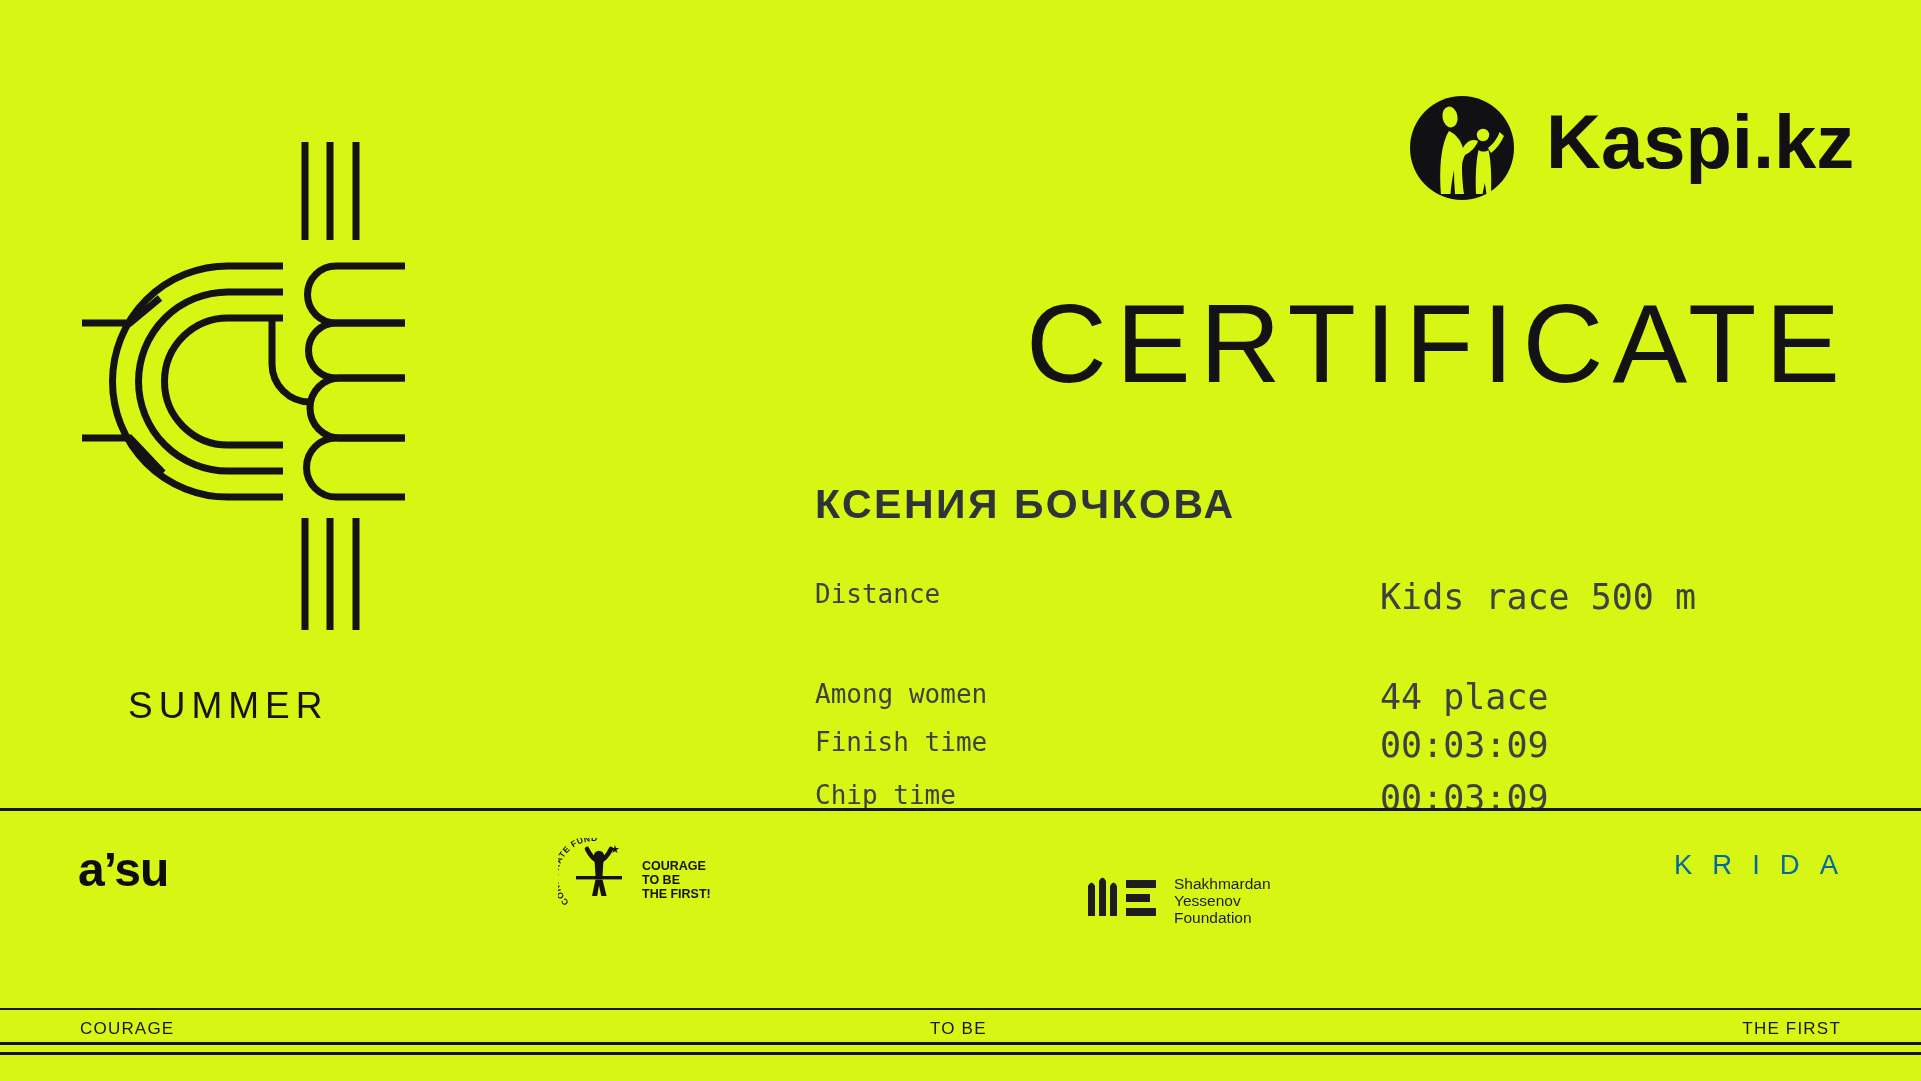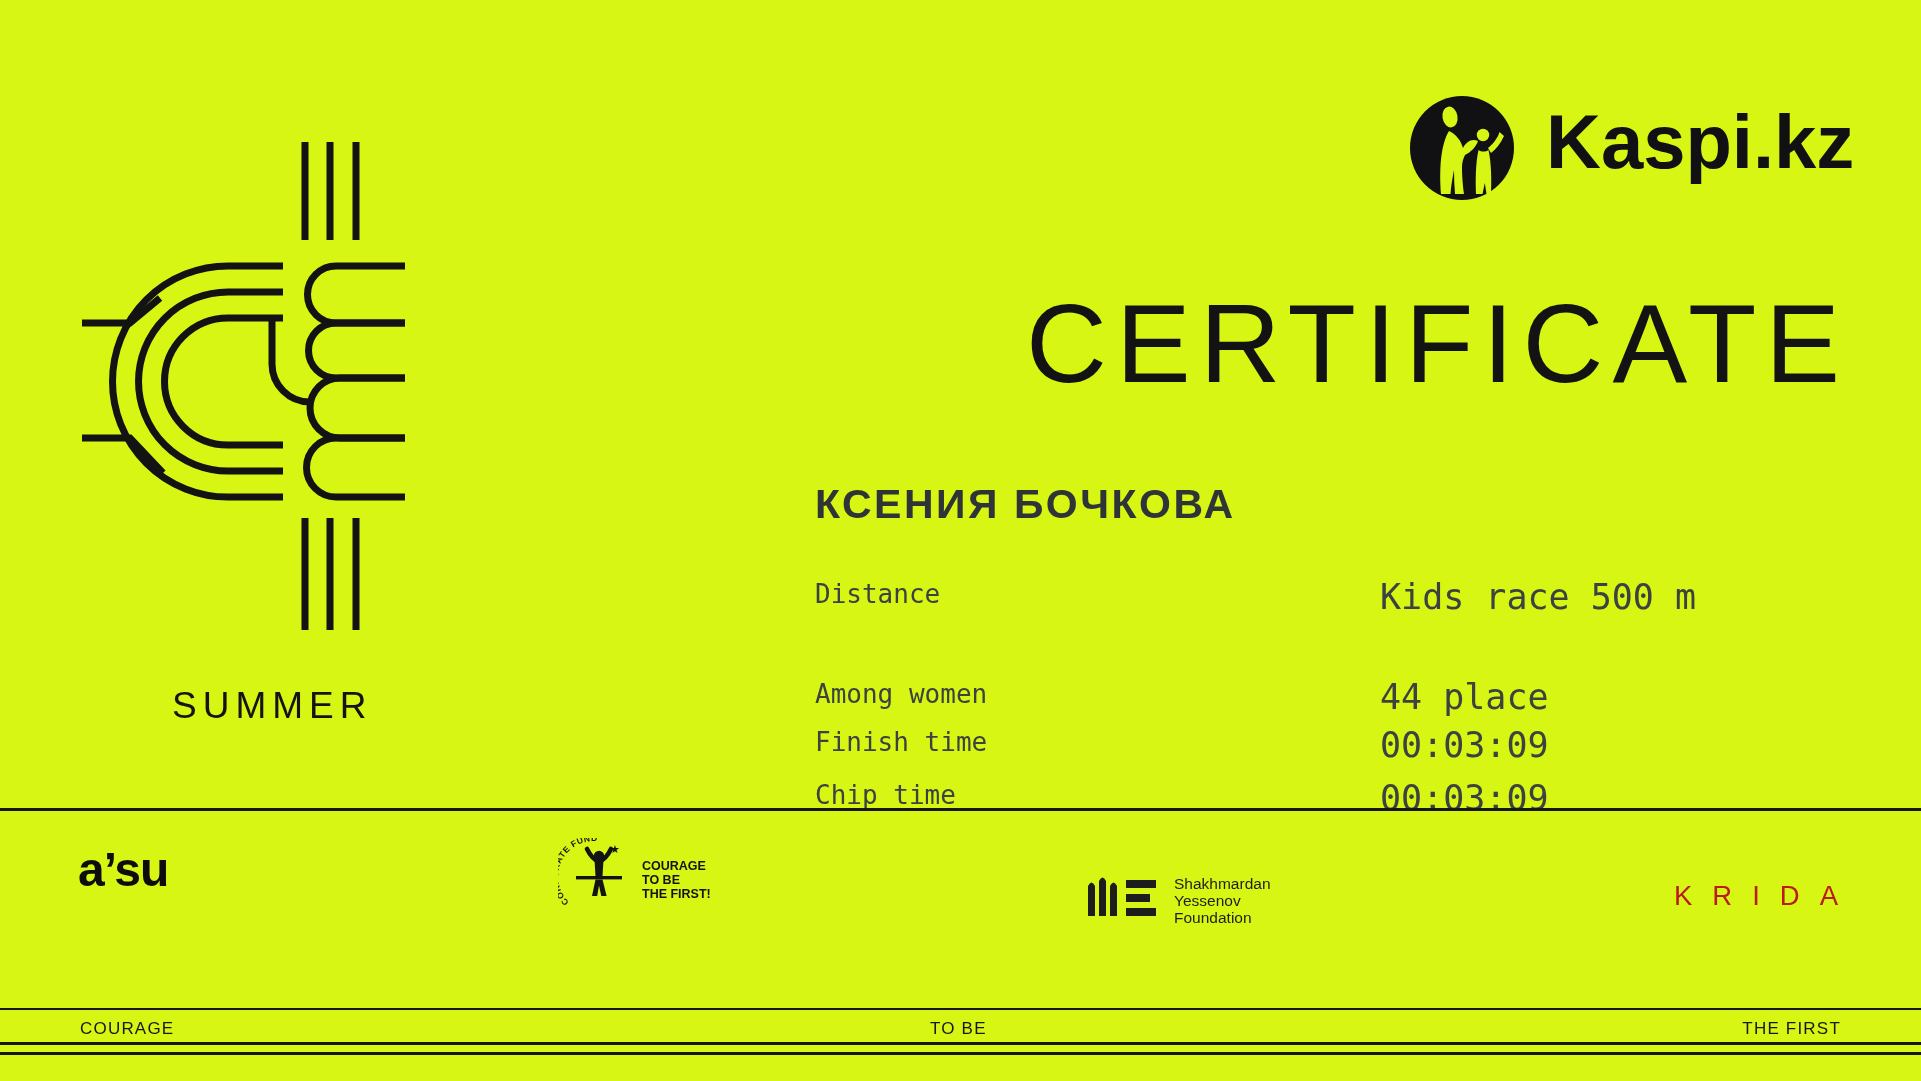--- a/index.html
+++ b/index.html
@@ -41,43 +41,43 @@
     position:absolute;left:565px;top:-1px;
     font-family:"DejaVu Sans Mono",monospace;
     font-size:35px;line-height:1;color:#3c4240;white-space:nowrap;
   }
   .row-0{top:11px}.row-1{top:59px}.row-2{top:111px}.row-3{top:159px}.row-4{top:212px}
   
   .race-mark{position:absolute;left:78px;top:138px;}
   .event-title{
     position:absolute;left:128px;top:681px;
     font-size:37px;font-weight:500;line-height:49px;letter-spacing:6px;
-    color:#141414;white-space:nowrap;margin-left:44px;
+    color:#141414;white-space:nowrap;
   }
   
   .rule{position:absolute;left:0;width:100%;background:#161616;}
   .rule-main{top:808px;height:3px;}
   .rule-f1{top:1008px;height:2px;}
   .rule-f2{top:1042px;height:3px;}
   .rule-f3{top:1052px;height:3px;}
   
   .asu{
     position:absolute;left:78px;top:846px;
     font-size:48px;font-weight:700;letter-spacing:-1px;line-height:1;
     color:#0d0d0d;white-space:nowrap;
   }
   .fund-logo{position:absolute;left:558px;top:838px;width:160px;height:84px;}
   .yessenov{position:absolute;left:1086px;top:852px;display:flex;align-items:center;margin-top:22px;}
   .yessenov-text{
     margin-left:14px;font-size:15.5px;line-height:17px;color:#1f1f1f;
   }
   .krida{
-    position:absolute;right:63px;top:882px;
+    position:absolute;right:63px;top:851px;
     font-size:27.5px;font-weight:400;letter-spacing:20px;line-height:1;
-    color:#b91c1c;white-space:nowrap;
+    color:#0369a1;white-space:nowrap;
   }
   
   .footer-row{
     position:absolute;left:0;top:1019px;width:100%;height:20px;
     box-sizing:border-box;padding:0 80px;
     display:flex;justify-content:space-between;align-items:center;
     font-size:17px;font-weight:500;letter-spacing:1.2px;color:#181818;
   }
   svg text{font-family:"Liberation Sans",sans-serif;}
 </style>

